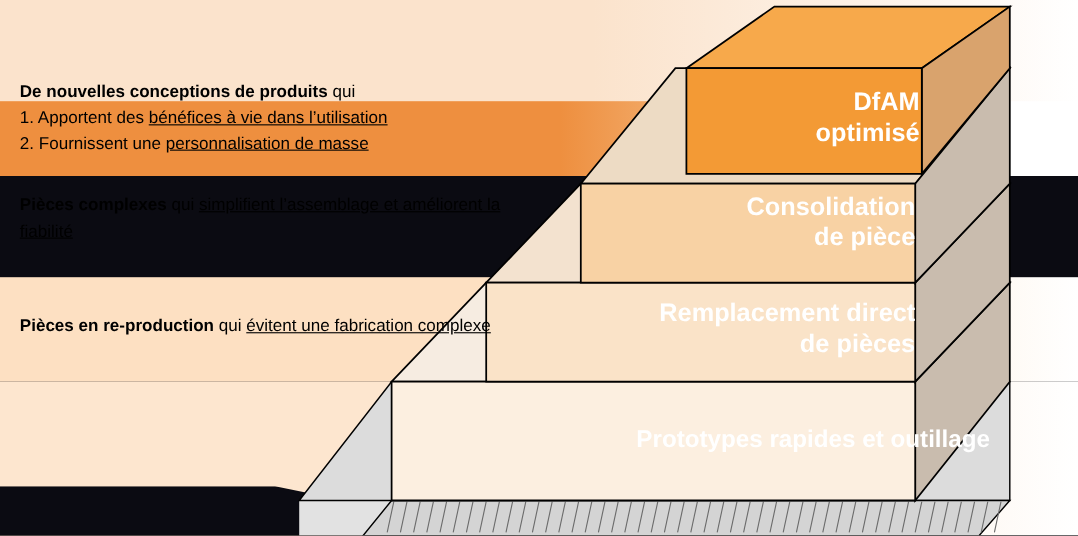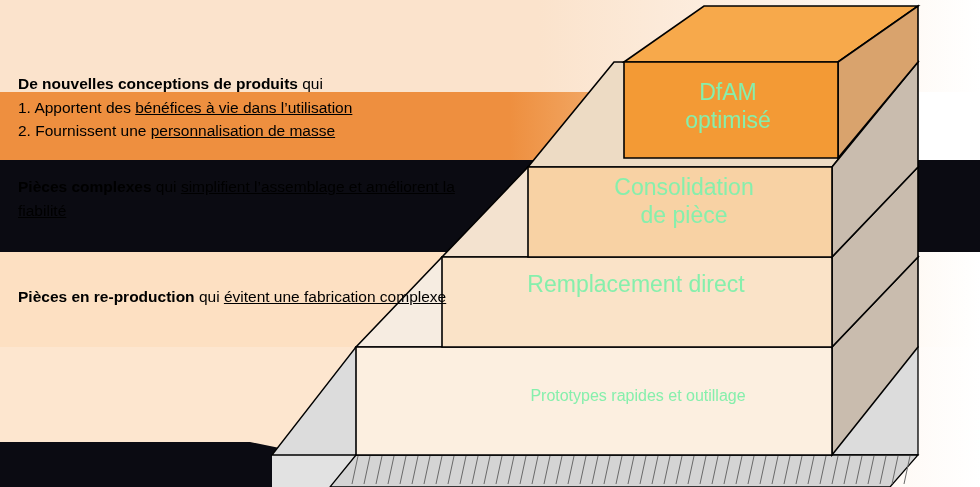--- a/index.html
+++ b/index.html
@@ -67,30 +67,30 @@
 
   
   #stairs {
     position: absolute;
     left: 0; top: 0;
     width: 980px; height: 487px;
     z-index: 5;
   }
   .blk-label {
     position: absolute;
-    text-align: center;
-    font-weight: normal;
-    color: #86efac;
+    text-align: right;
+    font-weight: bold;
+    color: #ffffff;
     line-height: 1.22;
     z-index: 8;
   }
   #lbl4 { left: 620px; top: 78px;  width: 216px; font-size: 23px; }
   #lbl3 { left: 536px; top: 173px; width: 296px; font-size: 23px; }
   #lbl2 { left: 440px; top: 270px; width: 392px; font-size: 23px; }
-  #lbl1 { left: 356px; top: 386px; width: 564px; font-size: 16px; }
+  #lbl1 { left: 336px; top: 386px; width: 564px; font-size: 22px; }
 </style>
 </head>
 <body>
 
 <div id="stage">
 
   <div class="band" id="band1">
     <div class="band-grad"></div>
   </div>
   <div class="band" id="band2">
@@ -190,20 +190,21 @@
   <div class="blk-label" id="lbl4">
     <div>DfAM</div>
     <div>optimisé</div>
   </div>
   <div class="blk-label" id="lbl3">
     <div>Consolidation</div>
     <div>de pièce</div>
   </div>
   <div class="blk-label" id="lbl2">
     <div>Remplacement direct</div>
+    <div>de pièces</div>
   </div>
   <div class="blk-label" id="lbl1">
     <div>Prototypes rapides et outillage</div>
   </div>
 
   <div class="txt" id="txt1">
     <div>
       <b>De nouvelles conceptions de produits</b><span> qui</span>
     </div>
     <div>

